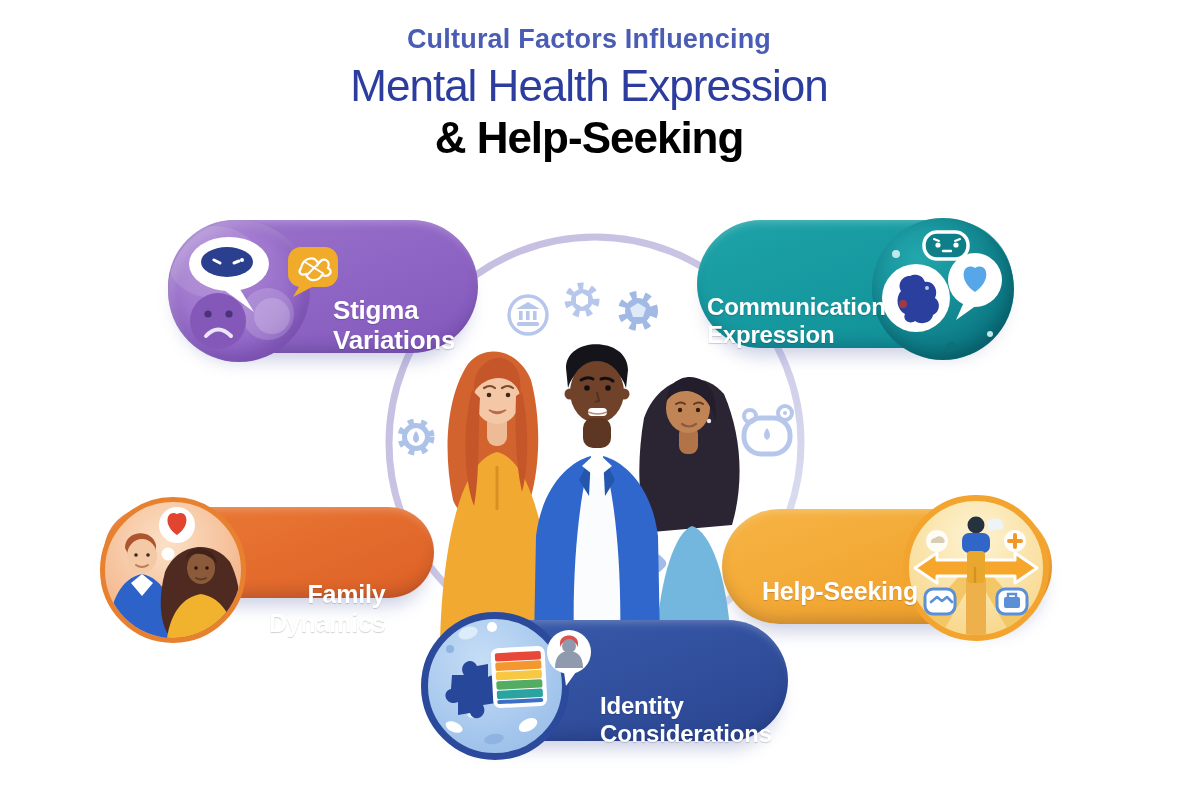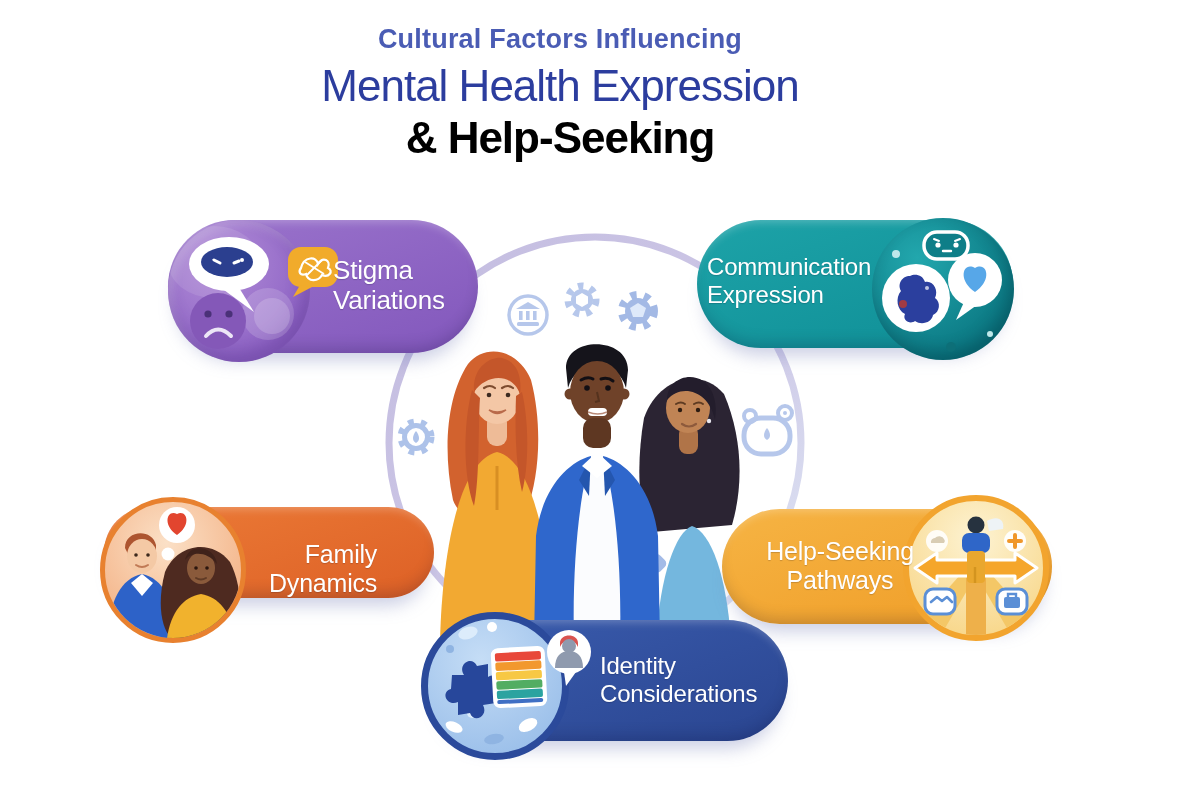--- a/index.html
+++ b/index.html
@@ -1,20 +1,20 @@
 <!DOCTYPE html>
 <html><head>
 <meta charset="utf-8">
 <style>
   html,body{margin:0;padding:0;background:#ffffff;}
   body{width:1200px;height:800px;font-family:"Liberation Sans",sans-serif;overflow:hidden;}
   .canvas{position:relative;width:1200px;height:800px;background:#ffffff;}
 
   
-  .title{position:absolute;top:24px;left:0;width:1120px;text-align:center;}
+  .title{position:absolute;top:24px;left:0;width:1120px;text-align:center;padding-left:29px;}
   .t1{font-size:27px;font-weight:bold;color:#4a5cb4;letter-spacing:.2px;}
   .t2{font-size:44px;font-weight:normal;color:#2c3d9e;margin-top:6px;letter-spacing:-1px;}
   .t3{font-size:44px;font-weight:bold;color:#000000;margin-top:2px;letter-spacing:-1px;}
 
   
   .ring{position:absolute;left:383px;top:231px;}
   .deco{position:absolute;opacity:.95;}
 
   
   .people{position:absolute;left:430px;top:328px;}
@@ -23,22 +23,22 @@
   .pill{position:absolute;border-radius:70px;
         box-shadow:0 16px 18px -9px rgba(120,130,185,.40),
                    inset 0 -10px 16px -6px rgba(0,0,40,.20),
                    inset 0 8px 10px -6px rgba(255,255,255,.28);}
   .pill-stigma  {left:168px;top:220px;width:310px;height:133px;background:linear-gradient(160deg,#9b74cc,#8257bc);}
   .pill-comm    {left:697px;top:220px;width:316px;height:128px;background:linear-gradient(160deg,#1da3a8,#0f8e96);}
   .pill-family  {left:104px;top:507px;width:330px;height:91px;background:linear-gradient(160deg,#ec7c37,#dd6026);text-align:right;}
   .pill-help    {left:722px;top:509px;width:330px;height:115px;background:linear-gradient(160deg,#f6b444,#ef9c26);}
   .pill-identity{left:430px;top:620px;width:358px;height:121px;background:linear-gradient(160deg,#3a5cae,#2a4590);}
 
-  .label{position:absolute;color:#ffffff;font-weight:normal;line-height:1.15;
-         text-shadow:0 1px 1px rgba(0,0,30,.18);letter-spacing:-.2px;}
+  .label{position:absolute;color:#ffffff;font-weight:bold;line-height:1.15;
+         text-shadow:0 1px 1px rgba(0,0,30,.18);letter-spacing:-.2px;margin-top:40px;}
   .label span{display:block;}
   .lab-stigma  {left:165px;top:36px;font-size:26px;}
   .lab-comm    {left:10px;top:33px;width:200px;font-size:24px;}
   .lab-family  {left:165px;top:33px;font-size:25px;}
   .lab-help    {left:12px;top:28px;width:212px;font-size:25px;text-align:center;}
   .lab-identity{left:170px;top:32px;font-size:24px;}
 
   
   .badge{position:absolute;border-radius:50%;}
   .badge svg{display:block;}
@@ -310,21 +310,20 @@
         </g>
         <g>
           <rect x="88" y="88" width="30" height="25" rx="8" fill="#ffffff" stroke="#5b8fd6" stroke-width="3"></rect>
           <rect x="95" y="96" width="16" height="11" rx="2" fill="#5b8fd6"></rect>
           <path d="M99,96 v-3 h8 v3" stroke="#5b8fd6" stroke-width="2.4" fill="none"></path>
         </g>
       </svg>
     </div>
     <div class="label lab-help">
       <span>Help-Seeking</span>
-      <span>Pathways</span>
     </div>
   </div>
 
   <div class="pill pill-identity">
     <div class="badge badge-identity">
       <svg width="134" height="134" viewBox="0 0 134 134">
         <ellipse cx="40" cy="14" rx="10" ry="6" fill="#dcecfb" transform="rotate(-18 40 14)"></ellipse>
         <circle cx="64" cy="8" r="5" fill="#ffffff"></circle>
         <circle cx="22" cy="30" r="4" fill="#8fb4e2"></circle>
         <ellipse cx="26" cy="108" rx="9" ry="5" fill="#ffffff" transform="rotate(24 26 108)"></ellipse>

